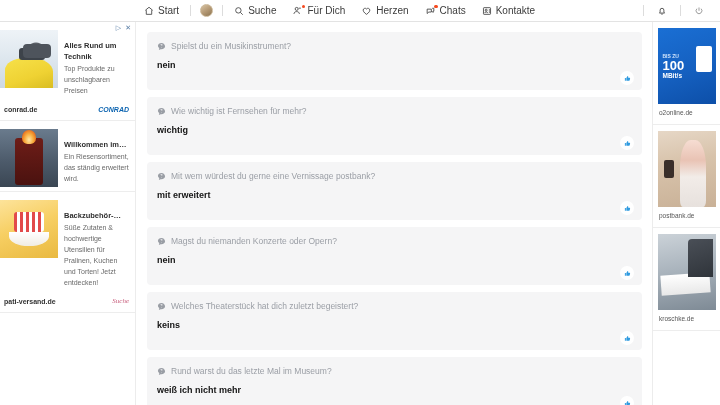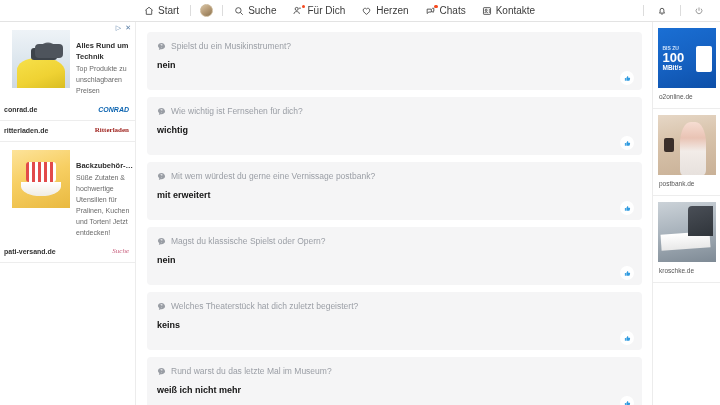--- a/index.html
+++ b/index.html
@@ -49,21 +49,21 @@
     width: 136px; height: 383px;
     background: #ffffff;
     border-right: 1px solid #ececec;
     overflow: hidden;
   }
   .ad-block { position: relative; border-bottom: 1px solid #ededed; background: #fff; }
   .ad-x {
     position: absolute; top: 2px; right: 3px;
     font-size: 7px; color: #5b7fa6; letter-spacing: 1px;
   }
-  .ad-body { display: flex; padding: 8px 5px 4px 12px; }
+  .ad-body { display: flex; padding: 8px 5px 4px 0; }
   .ad-thumb { width: 58px; height: 58px; flex: 0 0 58px; margin-right: 6px; }
   .ad-text { flex: 1; padding-top: 10px; }
   .ad-title { font-size: 7.5px; font-weight: bold; color: #2e2e2e; line-height: 11px; }
   .ad-desc { font-size: 7px; color: #6a6a6a; line-height: 11px; margin-top: 1px; }
   .ad-foot {
     display: flex; align-items: center; justify-content: space-between;
     padding: 3px 6px 5px 4px; height: 20px;
   }
   .ad-domain { font-size: 7px; color: #333; font-weight: bold; }
   .ad-logo { font-size: 7px; }
@@ -154,21 +154,21 @@
 
   
   .right-col {
     position: absolute; top: 22px; right: 0;
     width: 68px; height: 383px;
     background: #ffffff;
     border-left: 1px solid #ececec;
     overflow: hidden;
   }
   .rad { border-bottom: 1px solid #ededed; padding-bottom: 2px; }
-  .rad-img { width: 58px; height: 60px; margin: 6px auto 0 auto; }
+  .rad-img { width: 58px; height: 76px; margin: 6px auto 0 auto; }
   .rad-domain {
     font-size: 6.5px; color: #555; padding: 5px 0 6px 6px;
   }
   .rimg-o2 {
     background: linear-gradient(160deg,#1a6fd4 0%,#1560c0 55%,#0d4fa8 100%);
     position: relative; overflow: hidden;
     display: flex; flex-direction: column; justify-content: center;
     padding-left: 5px;
   }
   .rimg-o2 .small { font-size: 5px; color: #cfe3fb; font-weight: bold; line-height: 6px; }
@@ -316,23 +316,26 @@
         <div class="ad-desc">Top Produkte zu unschlagbaren Preisen</div>
       </div>
     </div>
     <div class="ad-foot">
       <span class="ad-domain">conrad.de</span>
       <span class="ad-logo" style="color:#0b63b0;font-weight:bold;font-style:italic">CONRAD</span>
     </div>
   </div>
 
   <div class="ad-block">
-    <div class="ad-foot">
-      <span class="ad-domain">ritterladen.de</span>
-      <span class="ad-logo" style="color:#9c1c17;font-weight:bold;font-family:'Liberation Serif',serif">Ritterladen</span>
+    <div class="ad-body">
+      <div class="ad-thumb th-ritter"></div>
+      <div class="ad-text">
+        <div class="ad-title">Willkommen im…</div>
+        <div class="ad-desc">Ein Riesensortiment, das ständig erweitert wird.</div>
+      </div>
     </div>
   </div>
 
   <div class="ad-block">
     <div class="ad-body">
       <div class="ad-thumb th-cake"></div>
       <div class="ad-text">
         <div class="ad-title">Backzubehör-…</div>
         <div class="ad-desc">Süße Zutaten &amp; hochwertige Utensilien für Pralinen, Kuchen und Torten! Jetzt entdecken!</div>
       </div>
@@ -365,21 +368,21 @@
   </div>
 
   <div class="card">
     <div class="q-row">
       <span class="q-bubble">
         <svg width="9" height="9" viewBox="0 0 24 24" fill="#9a9ea5">
           <path d="M12 2.5C6.7 2.5 2.5 6 2.5 10.3c0 2.5 1.4 4.7 3.6 6.1L5 21.5l4.6-2.4c.8.2 1.6.3 2.4.3 5.3 0 9.5-3.5 9.5-7.8S17.3 2.5 12 2.5z"></path>
           <path d="M11.2 13.2h1.6v1.6h-1.6zM12 5.6c-1.6 0-2.7 1-2.7 2.4h1.6c0-.6.4-1 1.1-1s1.1.4 1.1.9c0 .9-1.9 1-1.9 2.9h1.6c0-1.2 1.9-1.4 1.9-3 0-1.3-1.1-2.2-2.7-2.2z" fill="#f5f5f6"></path>
         </svg>
       </span>
-      <span class="q-text">Wie wichtig ist Fernsehen für dich?</span>
+      <span class="q-text">Wie wichtig ist Fernsehen für mehr?</span>
     </div>
     <div class="a-text">wichtig</div>
     <div class="like-btn">
       <svg width="7" height="7" viewBox="0 0 24 24" fill="#2f9be0">
         <path d="M3 10h3.5v10H3zM8 10.2 12.2 3c1.3 0 2.2 1 2.2 2.2V9h4.8c1.2 0 2 1 1.8 2.1l-1.5 7c-.2.9-1 1.5-1.9 1.5H8z"></path>
       </svg>
     </div>
   </div>
 
   <div class="card">
@@ -401,21 +404,21 @@
   </div>
 
   <div class="card">
     <div class="q-row">
       <span class="q-bubble">
         <svg width="9" height="9" viewBox="0 0 24 24" fill="#9a9ea5">
           <path d="M12 2.5C6.7 2.5 2.5 6 2.5 10.3c0 2.5 1.4 4.7 3.6 6.1L5 21.5l4.6-2.4c.8.2 1.6.3 2.4.3 5.3 0 9.5-3.5 9.5-7.8S17.3 2.5 12 2.5z"></path>
           <path d="M11.2 13.2h1.6v1.6h-1.6zM12 5.6c-1.6 0-2.7 1-2.7 2.4h1.6c0-.6.4-1 1.1-1s1.1.4 1.1.9c0 .9-1.9 1-1.9 2.9h1.6c0-1.2 1.9-1.4 1.9-3 0-1.3-1.1-2.2-2.7-2.2z" fill="#f5f5f6"></path>
         </svg>
       </span>
-      <span class="q-text">Magst du klassische Spielst oder Opern?</span>
+      <span class="q-text">Magst du niemanden Konzerte oder Opern?</span>
     </div>
     <div class="a-text">nein</div>
     <div class="like-btn">
       <svg width="7" height="7" viewBox="0 0 24 24" fill="#2f9be0">
         <path d="M3 10h3.5v10H3zM8 10.2 12.2 3c1.3 0 2.2 1 2.2 2.2V9h4.8c1.2 0 2 1 1.8 2.1l-1.5 7c-.2.9-1 1.5-1.9 1.5H8z"></path>
       </svg>
     </div>
   </div>
 
   <div class="card">

